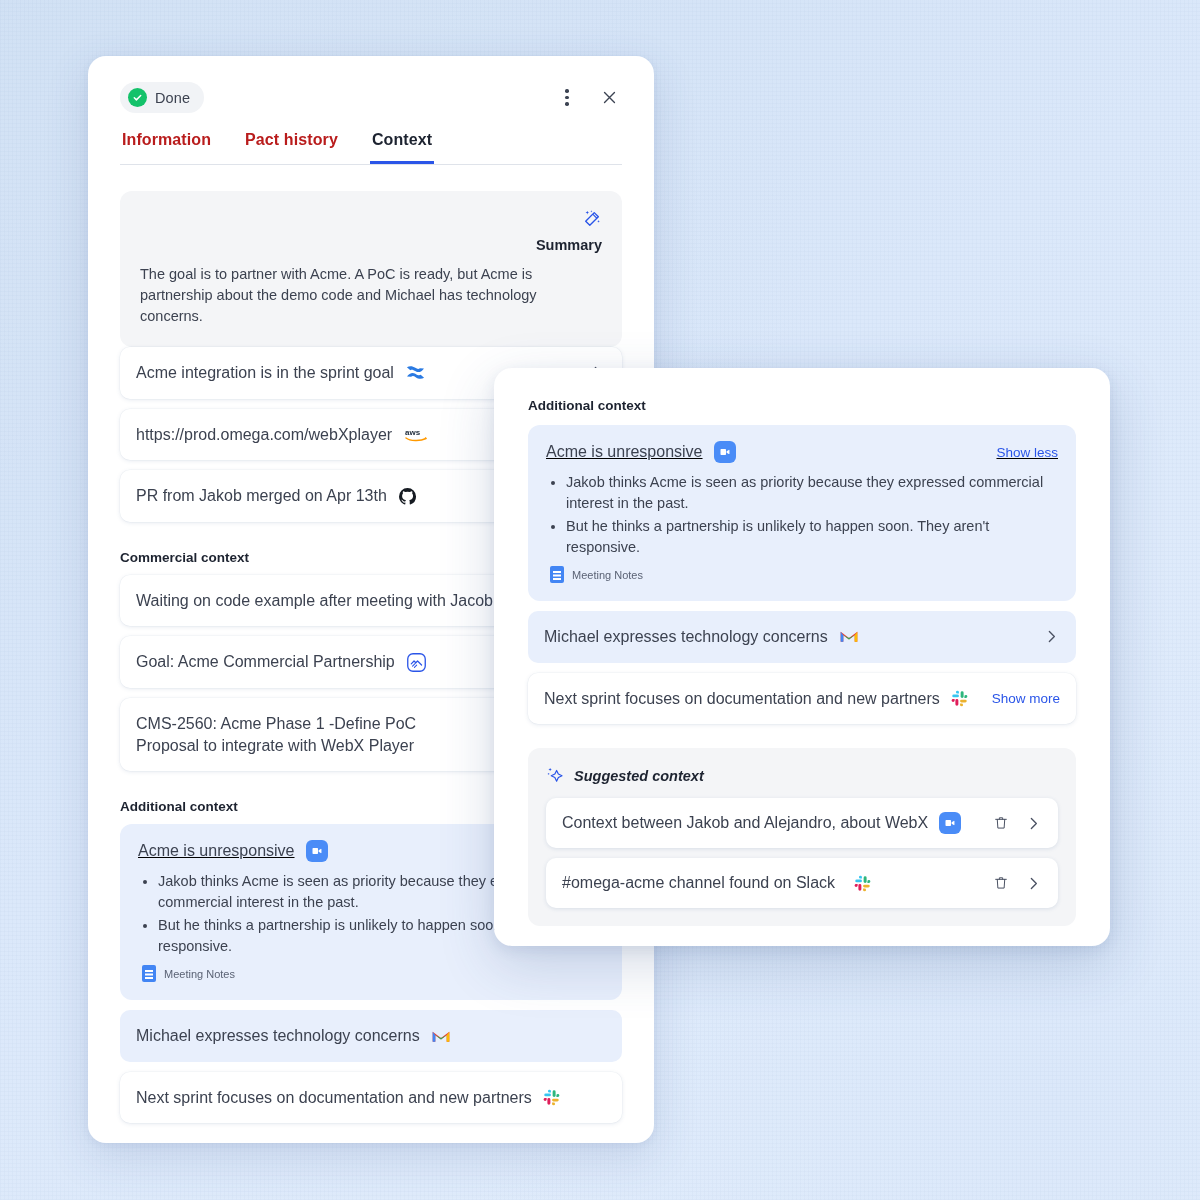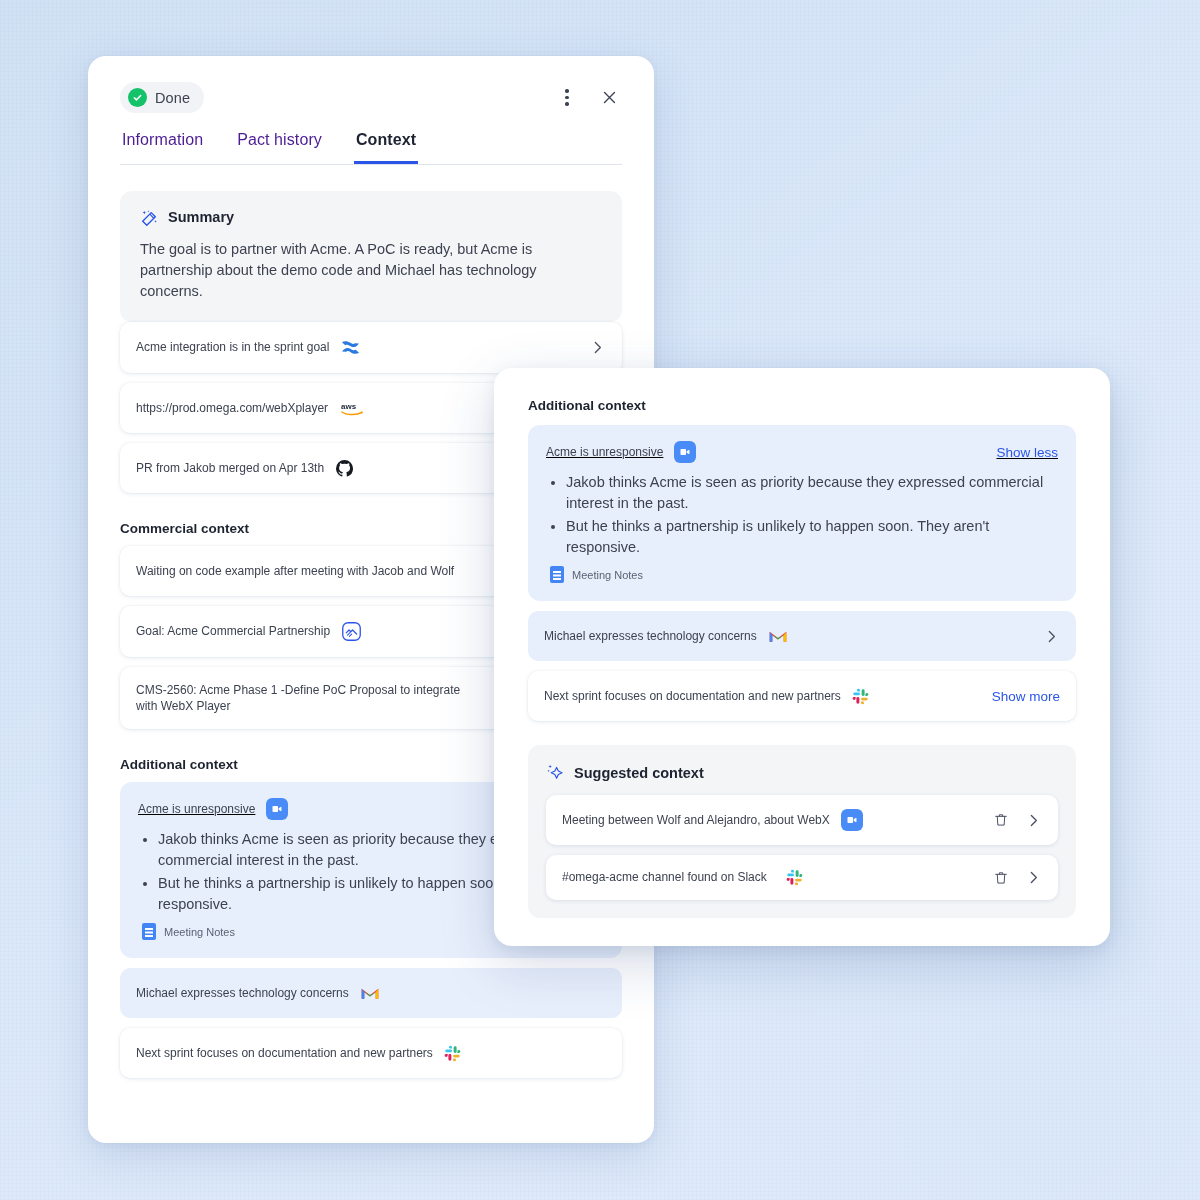--- a/index.html
+++ b/index.html
@@ -85,41 +85,42 @@
   
   .tabs {
     display: flex;
     gap: 30px;
     margin-top: 18px;
     border-bottom: 1px solid #dfe3ea;
     position: relative;
   }
   .tab {
     font-size: 16px;
-    color: #4c1d95;
+    color: #b91c1c;
     padding: 0 2px 12px 2px;
     cursor: pointer;
     white-space: nowrap;
     letter-spacing: .1px;
+    font-weight: bold;
   }
   .tab.active {
     color: #1d2330;
     font-weight: 700;
     border-bottom: 3px solid #2a55e8;
   }
 
   
   .summary-box {
     margin-top: 26px;
     background: #f4f5f7;
     border-radius: 12px;
     padding: 18px 20px 20px 20px;
   }
   .summary-head {
-    display: flex; align-items: flex-start; gap: 9px;
+    display: flex; align-items: flex-end; gap: 9px; flex-direction: column;
   }
   .summary-title {
     font-size: 14.5px;
     font-weight: 700;
     color: #1d2330;
   }
   .summary-text {
     margin-top: 11px;
     font-size: 14.5px;
     line-height: 1.45;
@@ -148,21 +149,21 @@
     cursor: pointer;
     min-height: 50px;
   }
   .ctx-left {
     display: flex;
     align-items: center;
     gap: 11px;
     min-width: 0;
   }
   .ctx-text {
-    font-size: 12px;
+    font-size: 16px;
     color: #3c4250;
     line-height: 1.35;
   }
   .chev {
     color: #4b5263;
     flex: 0 0 auto;
   }
 
   
   .ctx-row.blue {
@@ -211,20 +212,21 @@
   
   .suggest-box {
     background: #f4f5f7;
     border-radius: 12px;
     padding: 18px 18px 18px 18px;
     margin-top: 24px;
   }
   .suggest-head {
     display: flex; align-items: center; gap: 9px;
     margin-bottom: 13px;
+    font-style: italic;
   }
   .suggest-title {
     font-size: 14.5px; font-weight: 700; color: #1d2330;
   }
   .suggest-row {
     background: #fff;
     border-radius: 10px;
     box-shadow: 0 1px 4px rgba(60,90,140,.14);
     padding: 14px 16px;
     margin-bottom: 10px;
@@ -529,21 +531,21 @@
           <path d="M13.4 5.6l2.2 4.6 4.6 2.2-4.6 2.2-2.2 4.6-2.2-4.6L6.6 12.4l4.6-2.2 2.2-4.6z" stroke="#2a55e8" stroke-width="1.5" stroke-linejoin="round"></path>
           <path d="M5.2 2.1l.6 1.6 1.6.6-1.6.6-.6 1.6-.6-1.6L3 4.3l1.6-.6.6-1.6z" fill="#2a55e8"></path>
           <path d="M3.3 8.5l.4 1.1 1.1.4-1.1.4-.4 1.1-.4-1.1-1.1-.4 1.1-.4.4-1.1z" fill="#2a55e8"></path>
         </svg>
       </span>
       <span class="suggest-title">Suggested context</span>
     </div>
 
     <div class="suggest-row">
       <div class="ctx-left">
-        <span class="ctx-text">Meeting between Wolf and Alejandro, about WebX</span>
+        <span class="ctx-text">Context between Jakob and Alejandro, about WebX</span>
         <span class="zoom-ico ico">
           <svg width="12" height="12" viewBox="0 0 24 24">
               <path d="M3 7.5A1.5 1.5 0 014.5 6h8A1.5 1.5 0 0114 7.5v9A1.5 1.5 0 0112.5 18h-8A1.5 1.5 0 013 16.5v-9z" fill="#fff"></path>
               <path d="M15.2 10.4l4.3-2.6c.6-.4 1.4 0 1.4.8v6.8c0 .8-.8 1.2-1.4.8l-4.3-2.6v-3.2z" fill="#fff"></path>
             </svg>
         </span>
       </div>
       <div class="suggest-actions">
         <span class="ico">
           <svg width="16" height="16" viewBox="0 0 24 24" fill="none">

